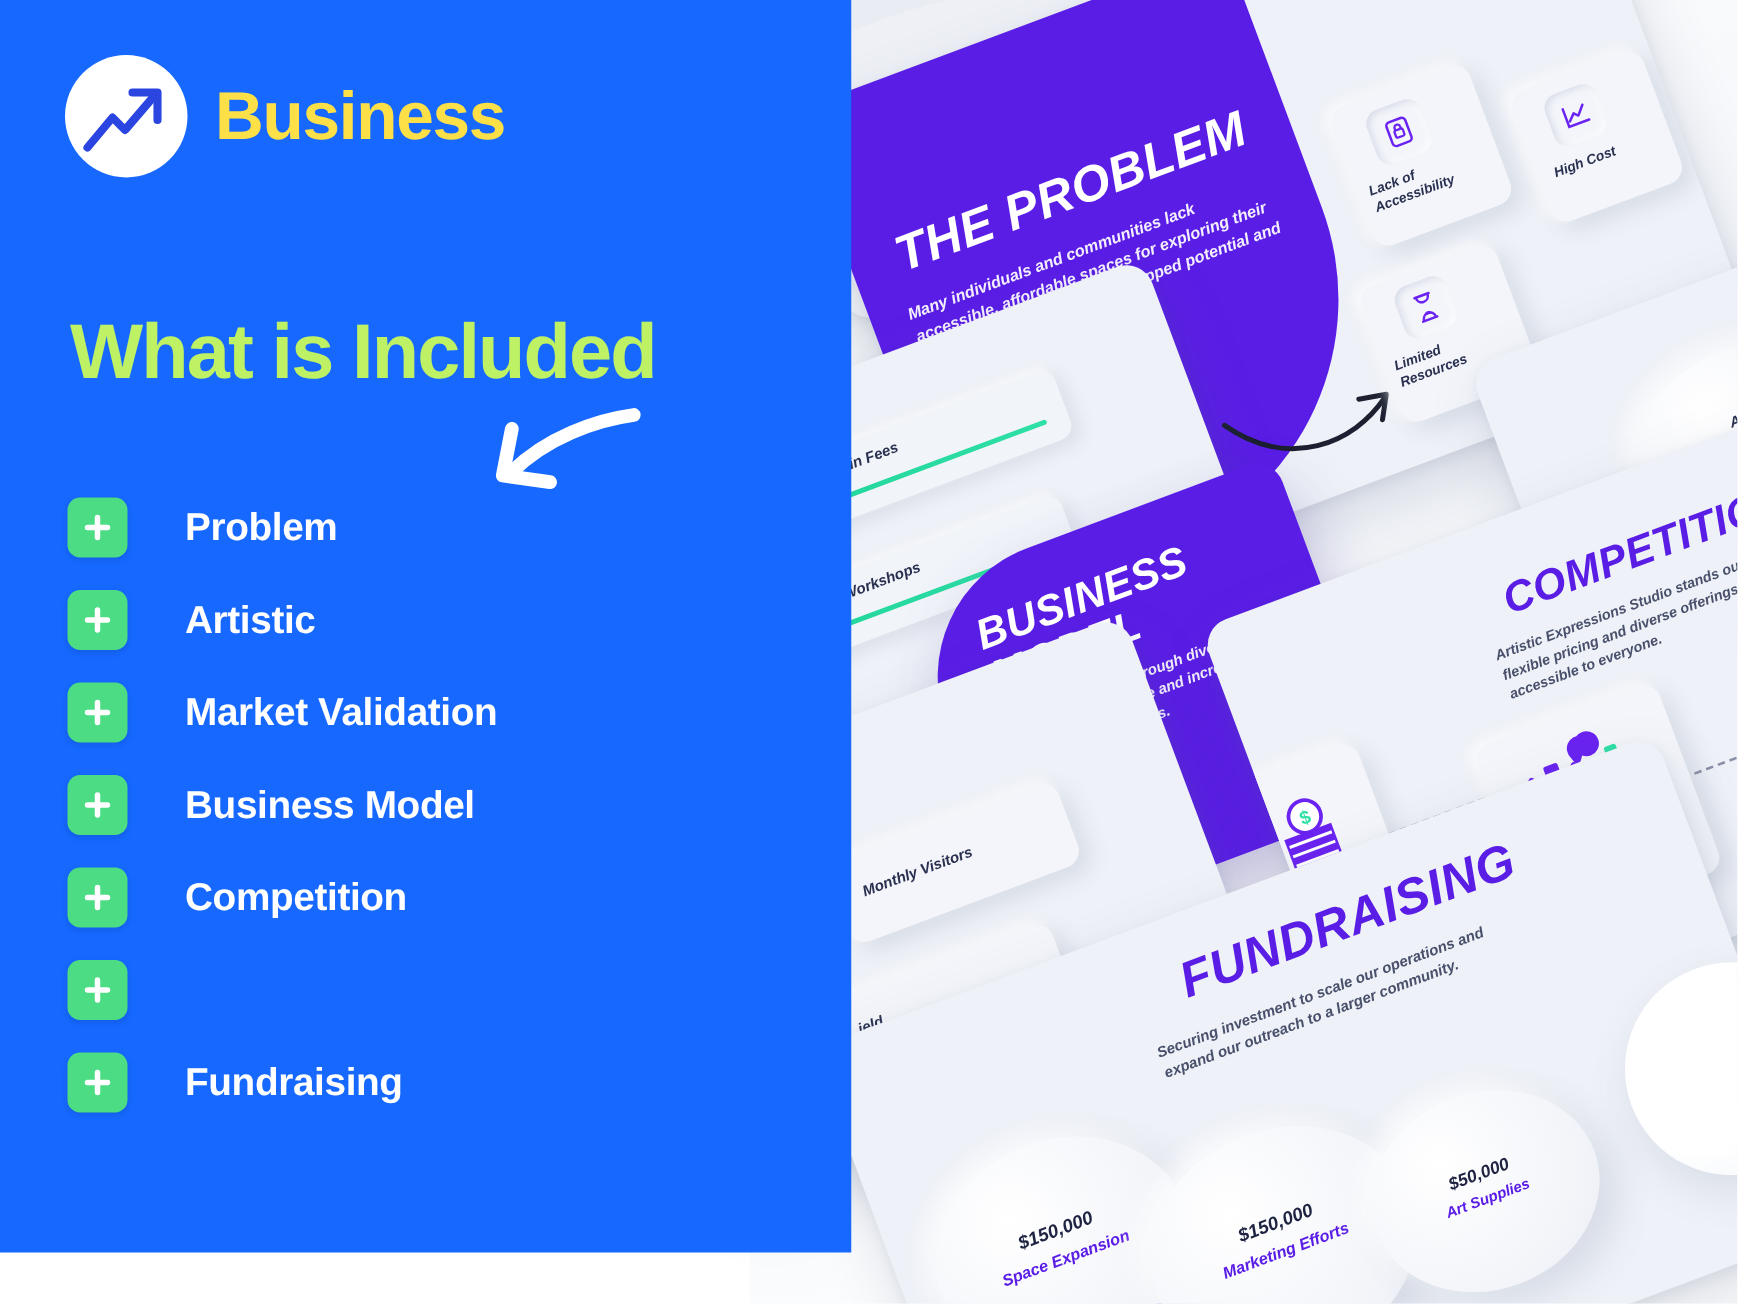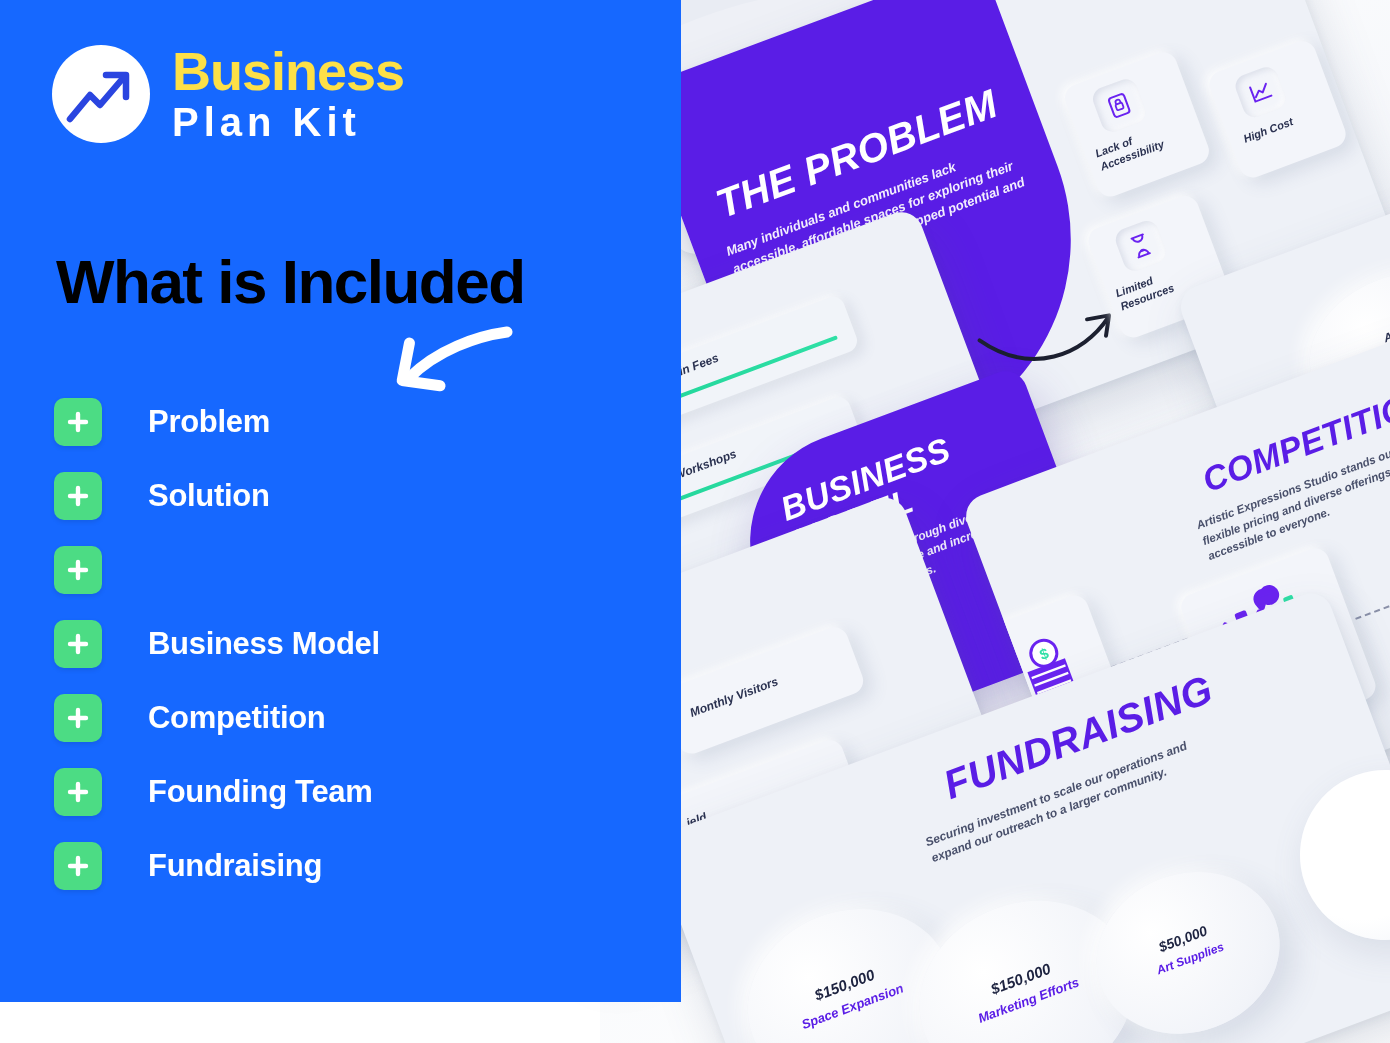--- a/index.html
+++ b/index.html
@@ -124,21 +124,21 @@
     font-size:54px; font-weight:bold; color:#fde047; line-height:1;
     letter-spacing:-1px;
   }
   .logo-line2 {
     font-size:40px; font-weight:bold; color:#ffffff; line-height:1.1;
     letter-spacing:5px; margin-top:2px;
   }
 
   .headline {
     position:absolute; left:56px; top:246px;
-    font-size:62px; font-weight:bold; color:#000000; letter-spacing:-1.5px;
+    font-size:62px; font-weight:bold; color:#bef264; letter-spacing:-1.5px;
   }
 
   .arrow-doodle { position:absolute; left:385px; top:322px; }
 
   .list { position:absolute; left:54px; top:385px; }
   .list-item { display:flex; align-items:center; height:74px; }
   .badge {
     width:48px; height:48px; border-radius:10px; background:#4cdc84;
     display:flex; align-items:center; justify-content:center; flex:none;
     box-shadow:0 2px 5px rgba(0,0,0,.10);
@@ -377,21 +377,20 @@
 
   <div class="logo-row">
     <div class="logo-mark">
       <svg width="74" height="74" viewBox="0 0 74 74">
         <path d="M6 62 L26 38 L36 48 L60 20" stroke="#2a45e0" stroke-width="6.5" fill="none" stroke-linecap="round" stroke-linejoin="round"></path>
         <path d="M42 18 H62 V40" stroke="#2a45e0" stroke-width="6.5" fill="none" stroke-linecap="round" stroke-linejoin="round"></path>
       </svg>
     </div>
     <div class="logo-text">
       <div class="logo-line1">Business</div>
-      <div class="logo-line2">Plan Kit</div>
     </div>
   </div>
 
   <div class="headline">What is Included</div>
 
   <div class="arrow-doodle">
     <svg width="130" height="72" viewBox="0 0 130 72">
       <path d="M122 10 C92 14, 52 28, 24 56" stroke="#ffffff" stroke-width="11" fill="none" stroke-linecap="round"></path>
       <path d="M16 22 L18 60 L56 56" stroke="#ffffff" stroke-width="11" fill="none" stroke-linecap="round" stroke-linejoin="round" transform="rotate(14 24 56)"></path>
     </svg>
@@ -407,29 +406,30 @@
       </div>
       <div class="item-label">Problem</div>
     </div>
 
     <div class="list-item">
       <div class="badge">
         <svg width="24" height="24" viewBox="0 0 24 24">
             <path d="M12 4 V20 M4 12 H20" stroke="#ffffff" stroke-width="4.4" stroke-linecap="round"></path>
           </svg>
       </div>
-      <div class="item-label">Solution</div>
-    </div>
-
-    <div class="list-item">
-      <div class="badge">
-        <svg width="24" height="24" viewBox="0 0 24 24">
-            <path d="M12 4 V20 M4 12 H20" stroke="#ffffff" stroke-width="4.4" stroke-linecap="round"></path>
-          </svg>
-      </div>
+      <div class="item-label">Artistic</div>
+    </div>
+
+    <div class="list-item">
+      <div class="badge">
+        <svg width="24" height="24" viewBox="0 0 24 24">
+            <path d="M12 4 V20 M4 12 H20" stroke="#ffffff" stroke-width="4.4" stroke-linecap="round"></path>
+          </svg>
+      </div>
+      <div class="item-label">Market Validation</div>
     </div>
 
     <div class="list-item">
       <div class="badge">
         <svg width="24" height="24" viewBox="0 0 24 24">
             <path d="M12 4 V20 M4 12 H20" stroke="#ffffff" stroke-width="4.4" stroke-linecap="round"></path>
           </svg>
       </div>
       <div class="item-label">Business Model</div>
     </div>
@@ -442,21 +442,20 @@
       </div>
       <div class="item-label">Competition</div>
     </div>
 
     <div class="list-item">
       <div class="badge">
         <svg width="24" height="24" viewBox="0 0 24 24">
             <path d="M12 4 V20 M4 12 H20" stroke="#ffffff" stroke-width="4.4" stroke-linecap="round"></path>
           </svg>
       </div>
-      <div class="item-label">Founding Team</div>
     </div>
 
 
     <div class="list-item">
       <div class="badge">
         <svg width="24" height="24" viewBox="0 0 24 24">
             <path d="M12 4 V20 M4 12 H20" stroke="#ffffff" stroke-width="4.4" stroke-linecap="round"></path>
           </svg>
       </div>
       <div class="item-label">Fundraising</div>

